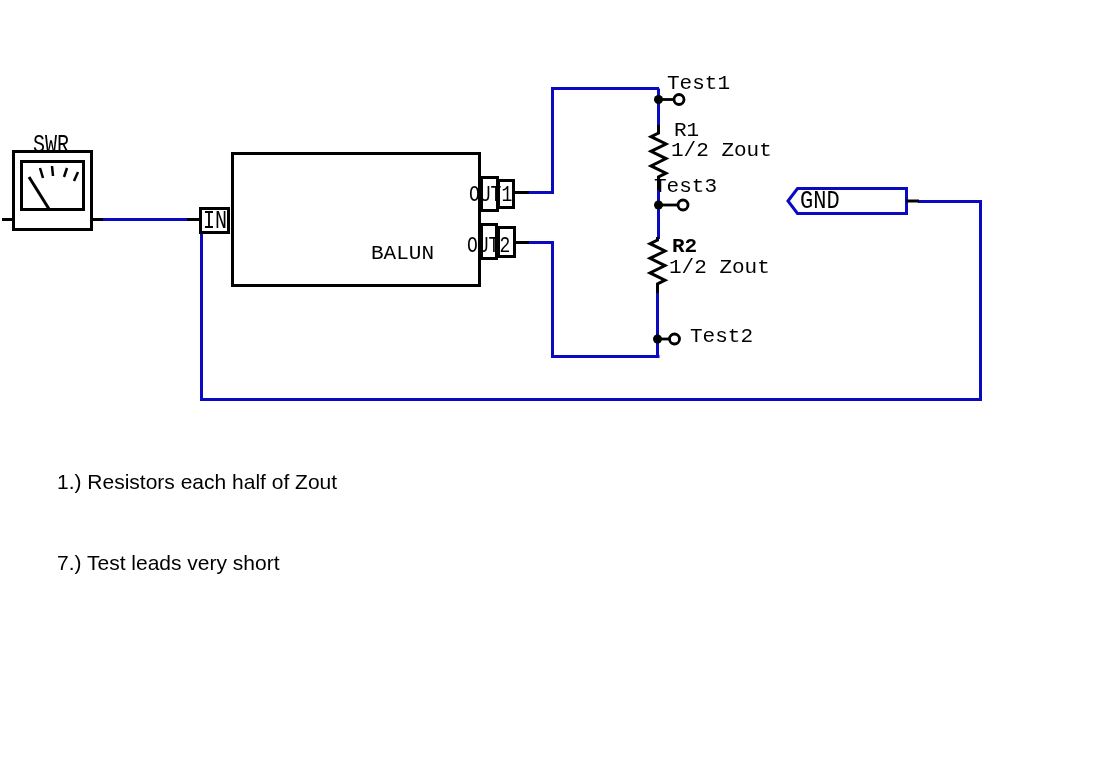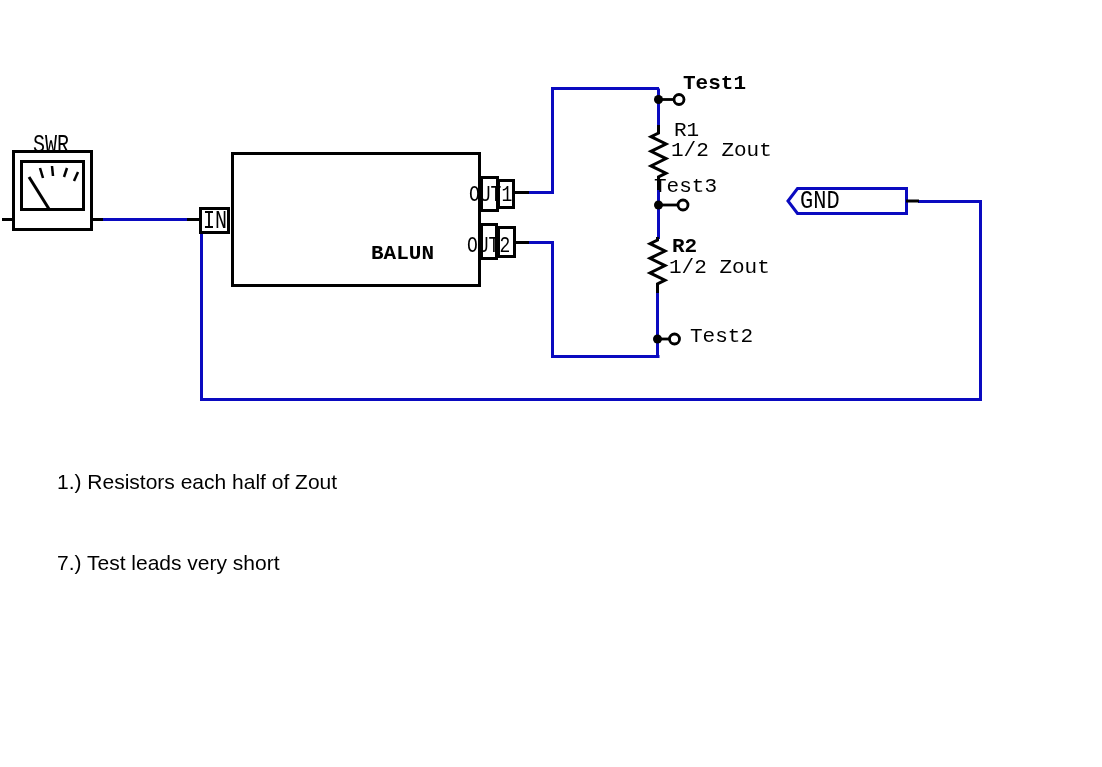--- a/index.html
+++ b/index.html
@@ -99,24 +99,24 @@
       <circle cx="683" cy="205" r="5" fill="#ffffff" stroke="#000000" stroke-width="2.8"></circle>
 
       <line x1="657" y1="339" x2="671" y2="339" stroke="#000000" stroke-width="2.8"></line>
       <circle cx="657.5" cy="339" r="4.5" fill="#000000"></circle>
       <circle cx="674.5" cy="339" r="5" fill="#ffffff" stroke="#000000" stroke-width="2.8"></circle>
     </g>
   </svg>
 
   <div class="mlabel tall" style="left:33px;  top:132px; font-size:20px;">SWR</div>
   <div class="mlabel" style="left:203px; top:207px; font-size:20px; transform:scaleY(1.3);">IN</div>
-  <div class="mlabel" style="left:371px; top:243px;font-weight:bold;">BALUN</div>
+  <div class="mlabel" style="left:371px; top:243px;">BALUN</div>
   <div class="mlabel tall" style="left:469px; top:182px; font-size:18px;">OUT1</div>
   <div class="mlabel tall" style="left:467px; top:233px; font-size:18px;">OUT2</div>
-  <div class="mlabel" style="left:683px; top:73px;font-weight:bold;">Test1</div>
+  <div class="mlabel" style="left:667px; top:73px;">Test1</div>
   <div class="mlabel" style="left:674px; top:120px;">R1</div>
   <div class="mlabel" style="left:671px; top:140px;">1/2 Zout</div>
   <div class="mlabel" style="left:654px; top:176px;">Test3</div>
   <div class="mlabel" style="left:672px; top:236px;font-weight:bold;">R2</div>
   <div class="mlabel" style="left:669px; top:257px;">1/2 Zout</div>
   <div class="mlabel" style="left:690px; top:326px;">Test2</div>
   <div class="mlabel" style="left:800px; top:189px; font-size:22px; transform:scaleY(1.2);">GND</div>
 
   <div id="notes">
     <div>1.) Resistors each half of Zout</div>

